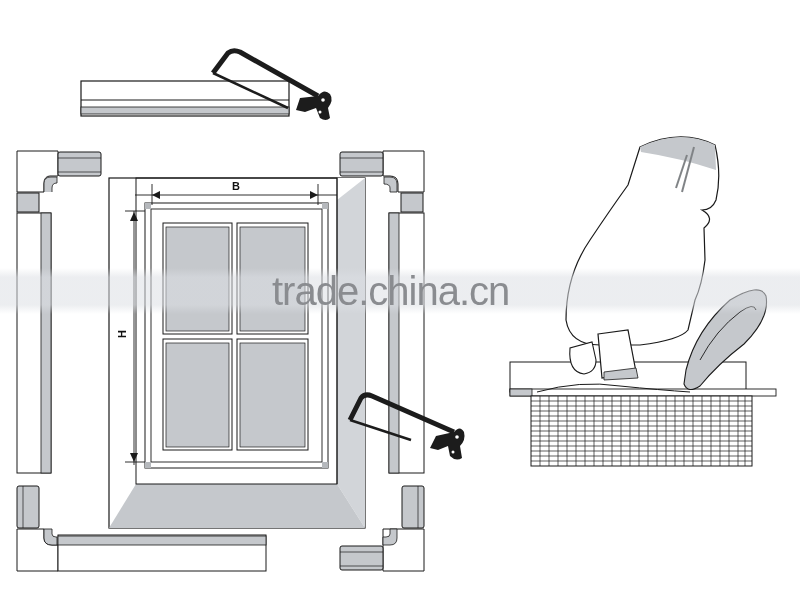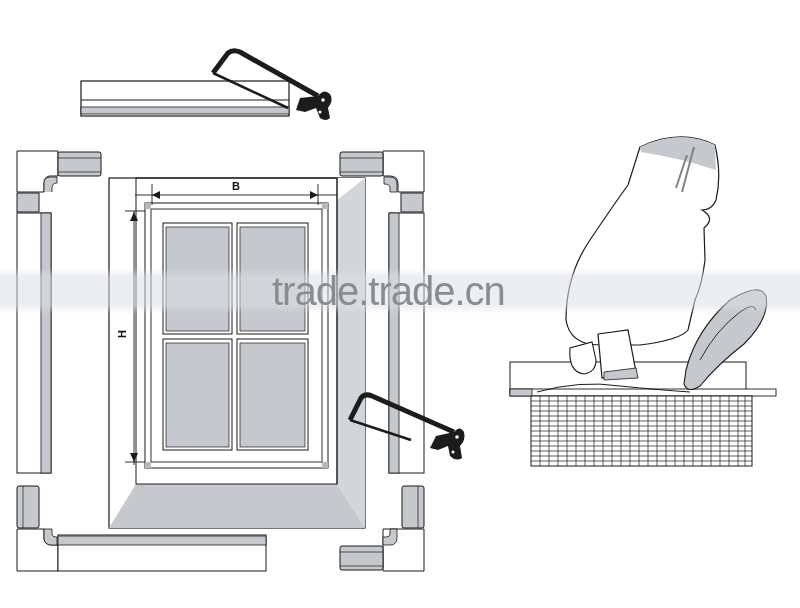--- a/index.html
+++ b/index.html
@@ -199,13 +199,13 @@
       </g>
     </g>
   </g>
 </svg>
 </div>
 
 <span class="label label-b">B</span>
 <span class="label label-h">H</span>
 
 <div class="watermark-band"></div>
-<div class="watermark-text">trade.trade.cn</div>
+<div class="watermark-text">trade.china.cn</div>
 
 </body></html>

